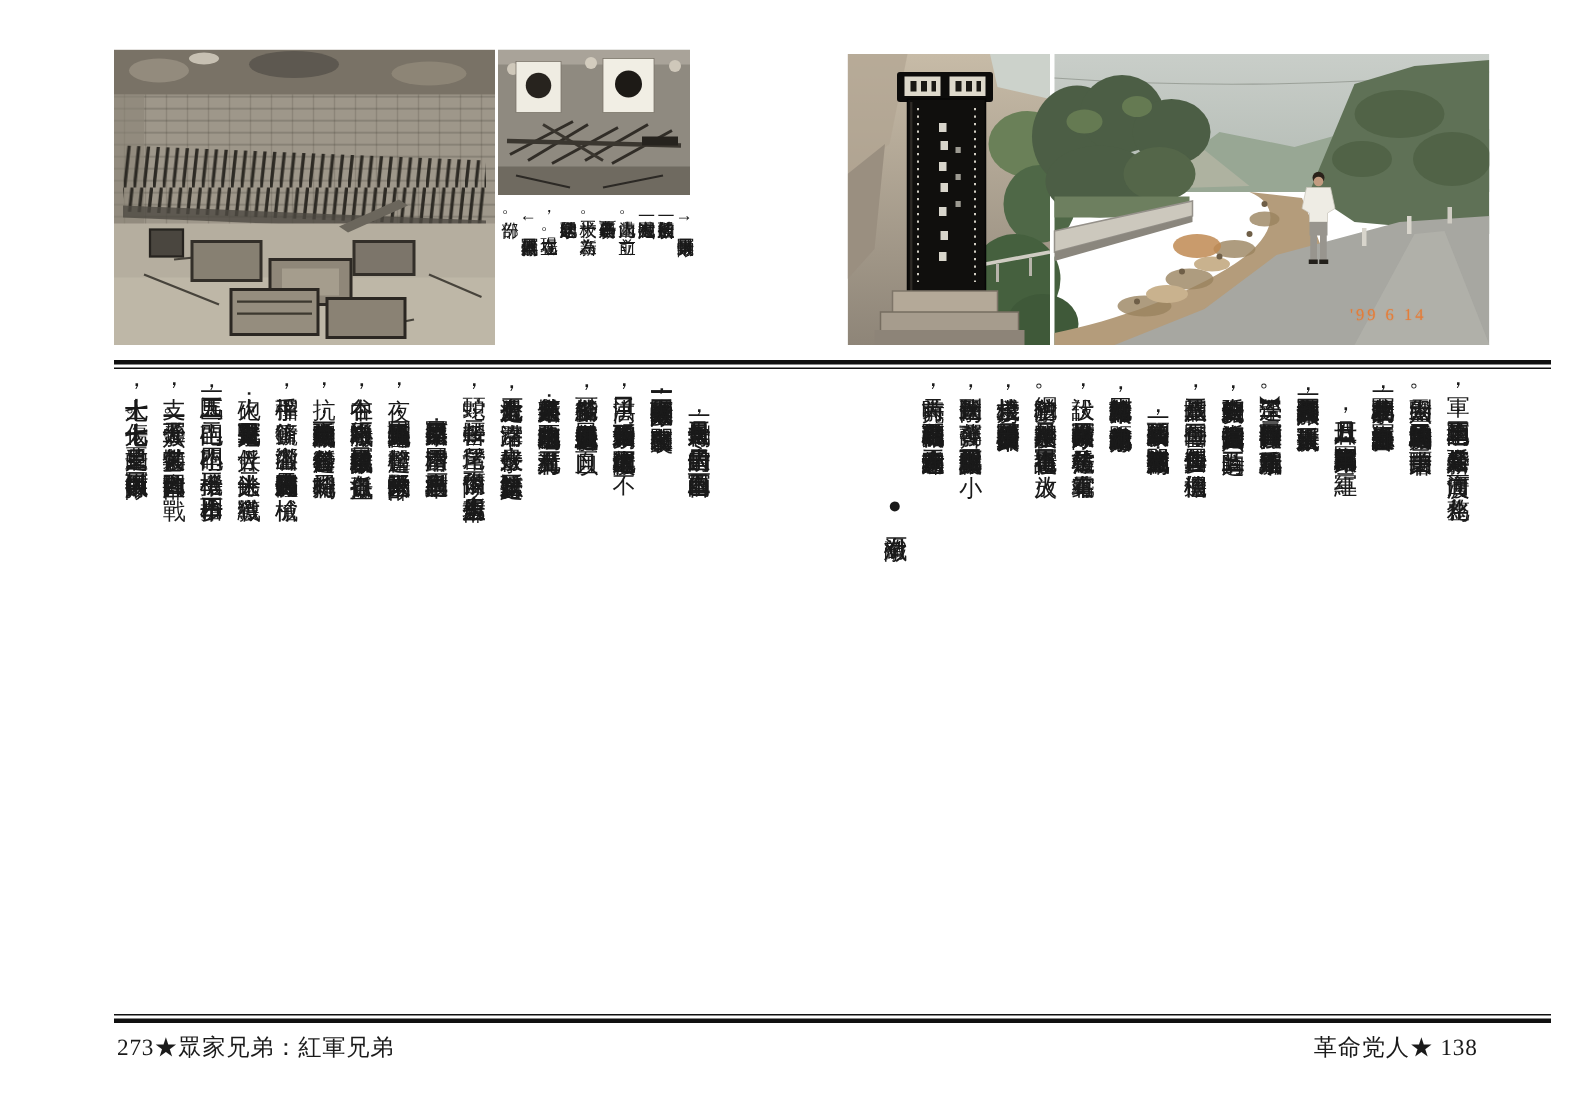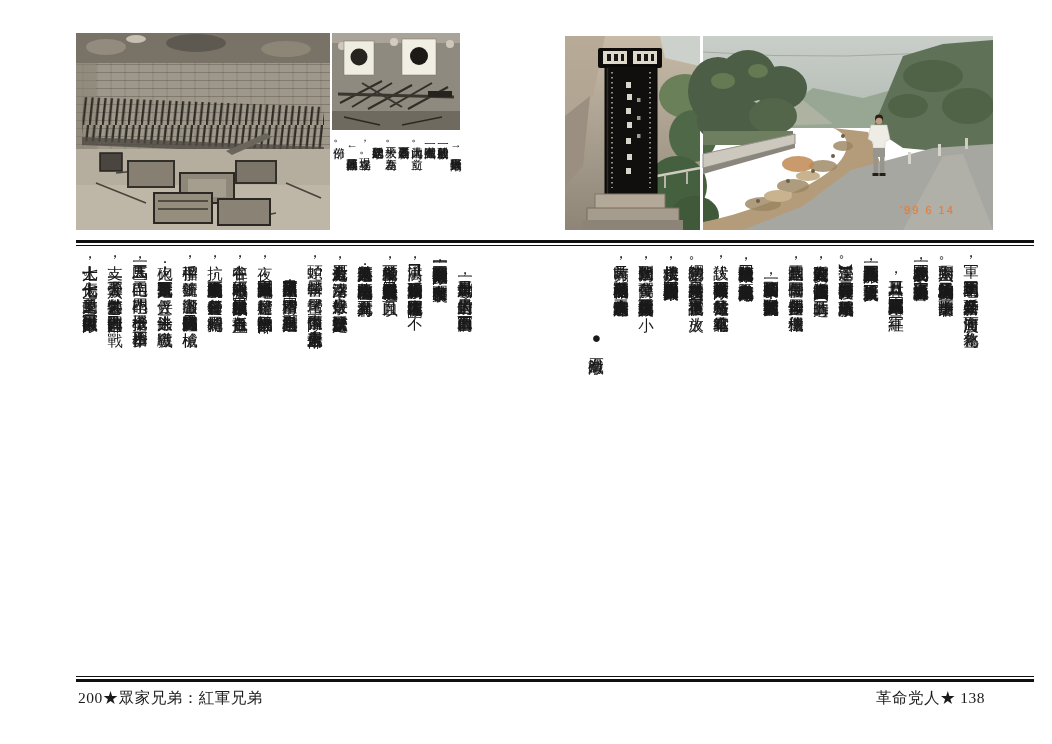--- a/index.html
+++ b/index.html
@@ -21,21 +21,21 @@
   
   .rule { left:76px; width:958px; }
   .rule-top    { top:240px; height:6px; border-top:3px solid #101010; border-bottom:1px solid #101010; }
   .rule-bottom { top:676px; height:6px; border-top:1px solid #101010; border-bottom:3px solid #101010; }
 
   .footer { top:688px; font-size:15.5px; letter-spacing:0.5px; white-space:nowrap; }
   .footer-left { left:78px; }
   .footer-right { right:67px; }
 
   .date-stamp {
-    left:900px; top:204px; font-family:Liberation Sans, sans-serif;
+    left:900px; top:204px; font-family:Liberation Serif, serif;
     font-size:11px; color:#e87a32; letter-spacing:2px; opacity:0.92;
     text-shadow:0 0 1px rgba(232,122,50,.6);
   }
 </style>
 </head>
 <body>
 
 <div>
 
   <div class="abs photo" style="left:76px; top:33px; width:254px; height:197px;">
@@ -262,16 +262,16 @@
     <div class="tcol">夜，日軍尖兵班剛過第三營陣地，槍聲響起，蚋野大隊已全部陷</div>
     <div class="tcol">在谷中，經過兩小時激戰，日軍縱隊已被切成數段，各自孤立抵</div>
     <div class="tcol">抗，新廷下令拂曉前要結束戰鬥，各營發起衝鋒，一時槍托刺刀</div>
     <div class="tcol">手榴彈，衝鋒號，響澈山谷，天亮時山谷裡佈滿人馬屍體，槍械</div>
     <div class="tcol">火砲：戰果是擊斃日軍七百人，俘廿一人，逃二十餘人。繳獲戰</div>
     <div class="tcol">馬一三五匹，山砲二門，小砲四門，機槍三十挺，步槍三百四十</div>
     <div class="tcol">支，子彈一一六五〇發。其它裝備甚多，自己陣亡幹部四人，戰</div>
     <div class="tcol">士十七人，傷七十七人。重要的是：日軍以『一個大隊可打敗中</div>
   </div>
 
-  <div class="abs footer footer-left">200★眾家兄弟：紅軍兄弟</div>
+  <div class="abs footer footer-left">273★眾家兄弟：紅軍兄弟</div>
   <div class="abs footer footer-right">革命党人★ 138</div>
 
 </div>
 
 </body></html>

